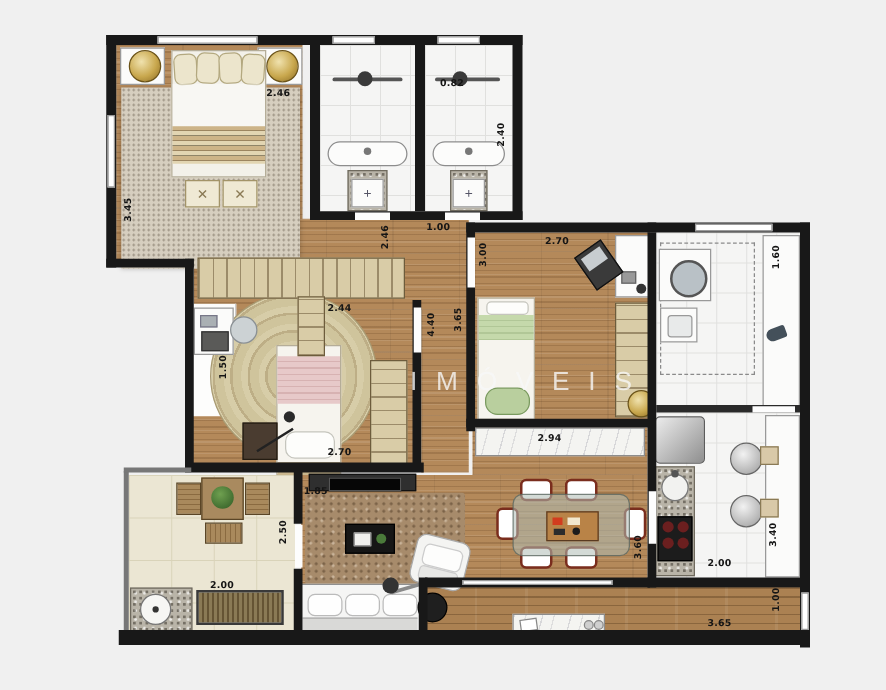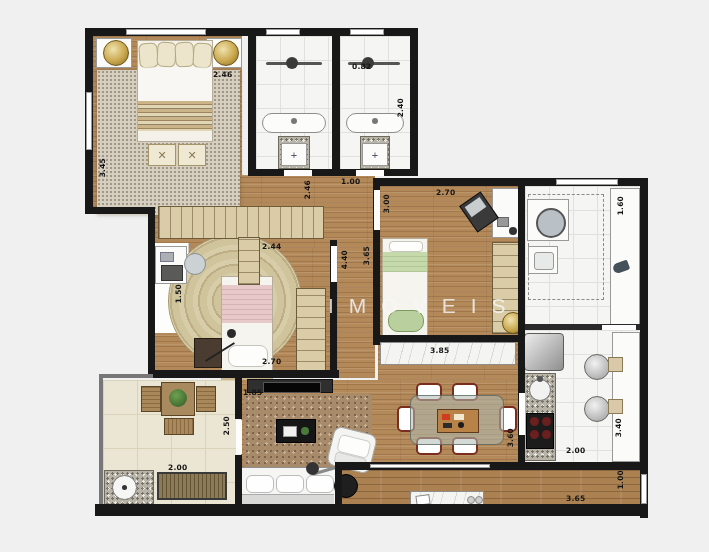--- a/index.html
+++ b/index.html
@@ -277,21 +277,21 @@
   <div class="dim v" style="left:396px;top:98px;">2.40</div>
   <div class="dim" style="left:341px;top:177px;">1.00</div>
   <div class="dim v" style="left:303px;top:180px;">2.46</div>
   <div class="dim" style="left:262px;top:242px;">2.44</div>
   <div class="dim v" style="left:340px;top:250px;">4.40</div>
   <div class="dim v" style="left:174px;top:284px;">1.50</div>
   <div class="dim" style="left:262px;top:357px;">2.70</div>
   <div class="dim v" style="left:382px;top:194px;">3.00</div>
   <div class="dim" style="left:436px;top:188px;">2.70</div>
   <div class="dim v" style="left:362px;top:246px;">3.65</div>
-  <div class="dim" style="left:430px;top:346px;">3.85</div>
+  <div class="dim" style="left:430px;top:346px;">2.94</div>
   <div class="dim v" style="left:616px;top:196px;">1.60</div>
   <div class="dim" style="left:566px;top:446px;">2.00</div>
   <div class="dim v" style="left:614px;top:418px;">3.40</div>
   <div class="dim" style="left:243px;top:388px;">1.85</div>
   <div class="dim v" style="left:506px;top:428px;">3.60</div>
   <div class="dim v" style="left:222px;top:416px;">2.50</div>
   <div class="dim" style="left:168px;top:463px;">2.00</div>
   <div class="dim" style="left:566px;top:494px;">3.65</div>
   <div class="dim v" style="left:616px;top:470px;">1.00</div>
 

